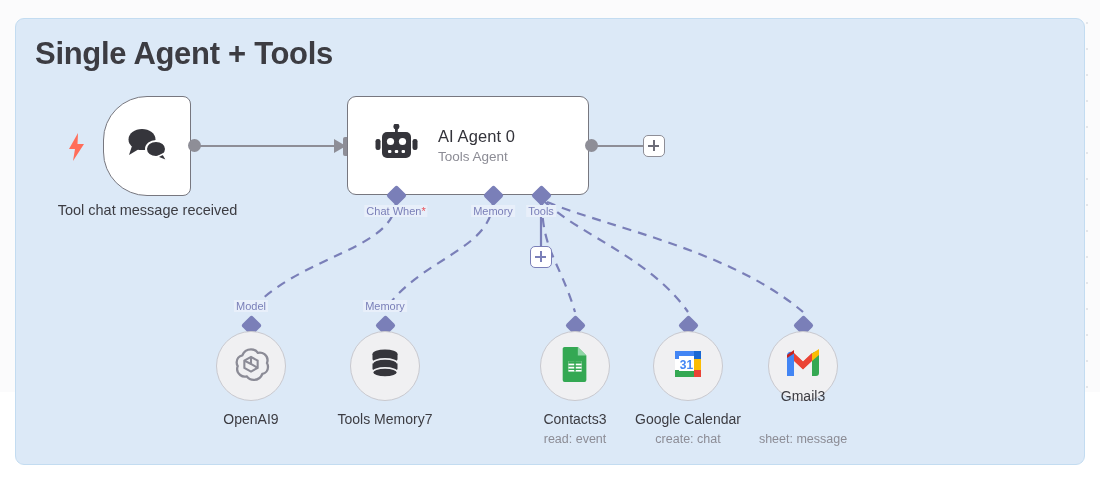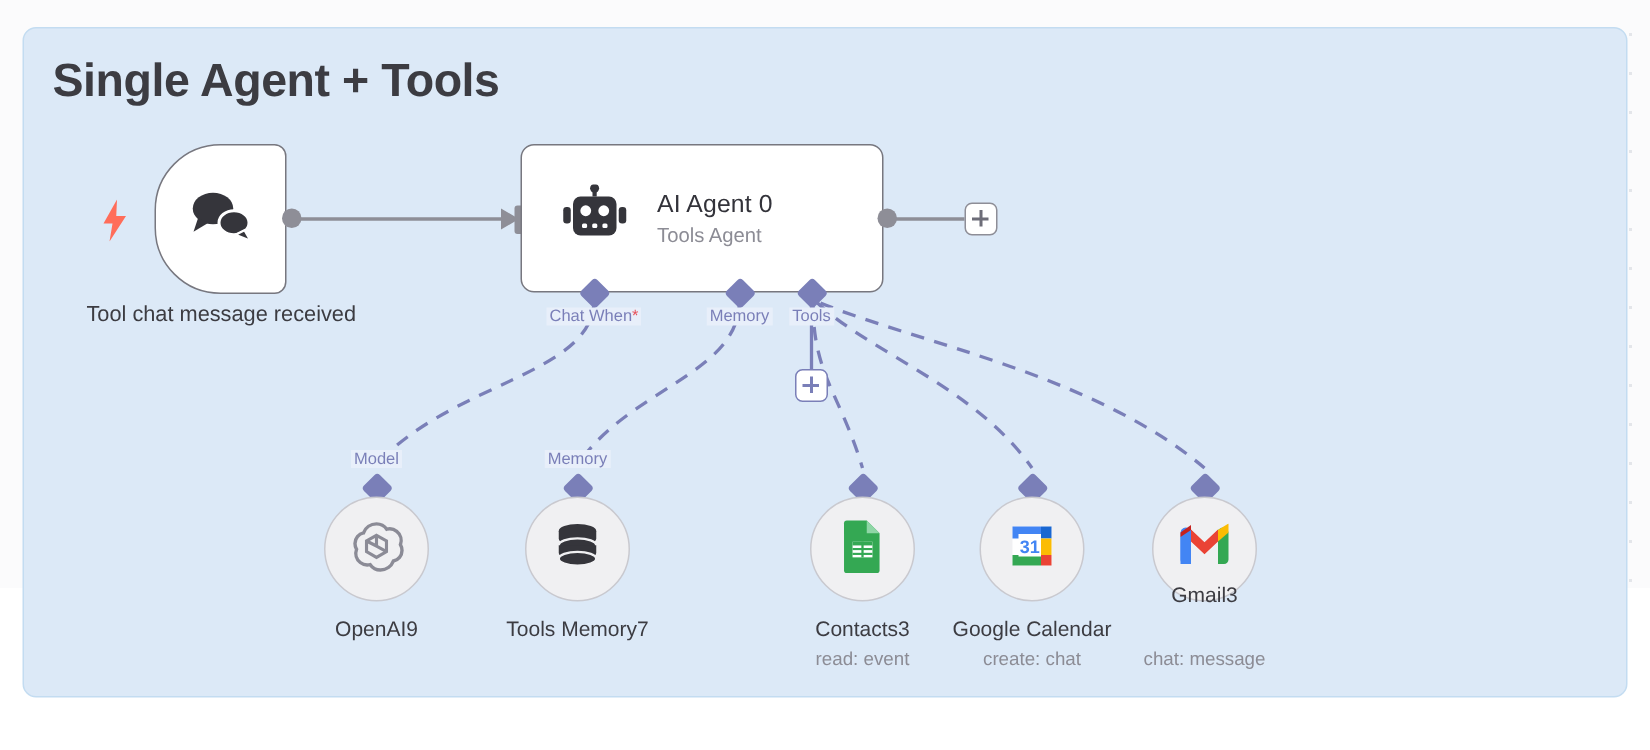--- a/index.html
+++ b/index.html
@@ -336,15 +336,15 @@
         <path d="M3 6 a3.5 3.5 0 0 1 5.6 -2.6 L10 4.4 V27 H6 a3 3 0 0 1 -3 -3 z" fill="#4285f4"></path>
         <path d="M28 27 V4.4 l1.4 -1 A3.5 3.5 0 0 1 35 6 v18 a3 3 0 0 1 -3 3 z" fill="#34a853"></path>
         <path d="M10 4.4 L19 13 L28 4.4 V12 L19 20.5 L10 12 z" fill="#ea4335"></path>
         <path d="M28 4.4 L35 0 v6 l-7 6 z" fill="#fbbc04"></path>
         <path d="M3 6 L3 9 L10 4.4 L10 1 z" fill="#c5221f"></path>
         <path d="M10 4 L19 12.5 L28 4 L28 11.5 L19 20 L10 11.5 z" fill="#ea4335"></path>
       </svg>
     </span>
   </div>
   <div class="sub-caption" style="left:803px; top:388px;">Gmail3</div>
-  <div class="sub-subcaption" style="left:803px; top:432px;">chat: message</div>
+  <div class="sub-subcaption" style="left:803px; top:432px;">sheet: message</div>
 
 </div>
 
 </body></html>

